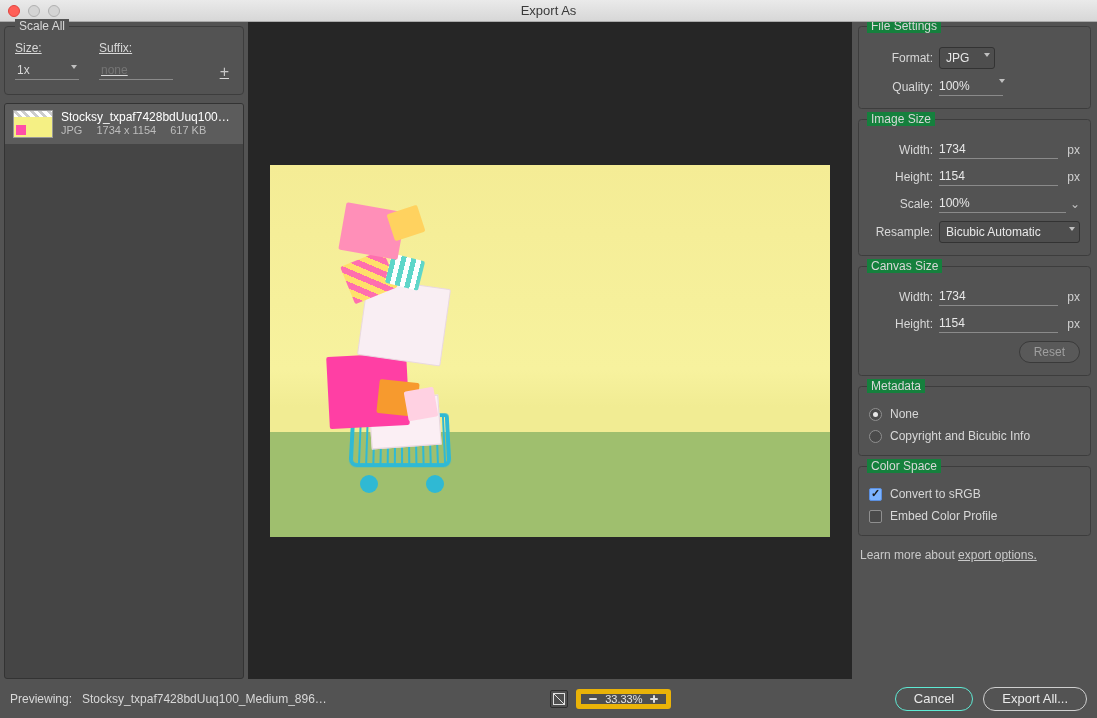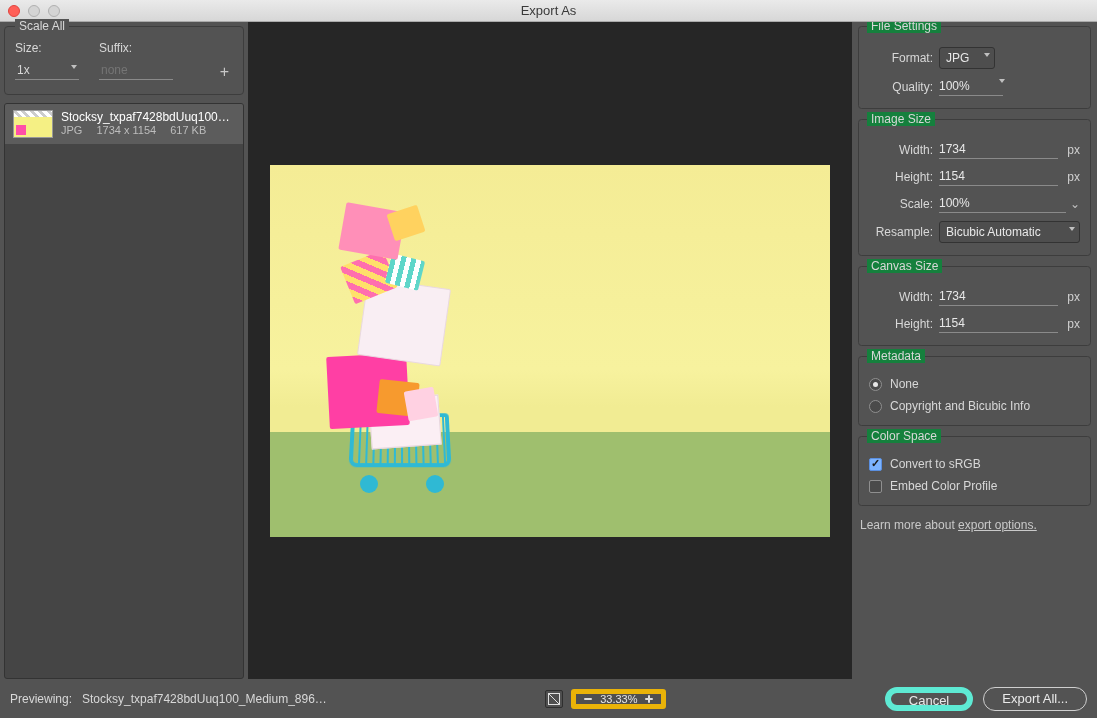--- a/index.html
+++ b/index.html
@@ -8,21 +8,21 @@
   .titlebar { height: 22px; background: linear-gradient(#eaeaea,#d7d7d7); display:flex; align-items:center; position:relative; border-bottom:1px solid #aaa;}
   .traffic { display:flex; gap:8px; margin-left:8px;}
   .dot { width:12px; height:12px; border-radius:50%; }
   .dot.red{background:#ff5f57;border:0.5px solid #e0443e;}
   .dot.grey{background:#d4d4d4;border:0.5px solid #b0b0b0;}
   .title { position:absolute; left:0; right:0; text-align:center; color:#3a3a3a; font-size:13px;}
   
   .main { display:flex; height: calc(100% - 22px - 39px); }
   
   .left { width: 248px; background:#535353; padding:4px 4px 0 4px; display:flex; flex-direction:column; gap:8px;}
-  .fieldset { border:1px solid #3d3d3d; border-radius:4px; position:relative; padding:10px 10px 14px 10px;}
+  .fieldset { border:1px solid #3d3d3d; border-radius:4px; position:relative; padding:10px 10px 14px 10px;text-decoration:underline;}
   .fieldset-legend { position:absolute; top:-8px; left:10px; background:#535353; padding:0 4px; color:#d8d8d8; font-size:12px;}
   .scale-row { display:flex; align-items:flex-end; gap:20px; margin-top:4px;}
   .scale-col { display:flex; flex-direction:column; gap:6px;}
   .scale-col .lbl { color:#d8d8d8; font-size:12px;}
   .sel-underline { width:64px; border:none; border-bottom:1px solid #8a8a8a; background:transparent; color:#d8d8d8; font-size:12px; padding:2px 16px 2px 2px; position:relative;}
   .sel-wrap { position:relative; width:64px;}
   .sel-wrap::after { content:""; position:absolute; right:2px; top:4px; width:0;height:0;border-left:3px solid transparent;border-right:3px solid transparent;border-top:4px solid #c0c0c0;}
   .txt-underline { width:74px; border:none; border-bottom:1px solid #8a8a8a; background:transparent; color:#8a8a8a; font-size:12px; padding:2px;}
   .plus-btn { color:#c7c7c7; font-size:16px; line-height:1; cursor:pointer; margin-left:auto; padding:0 4px;}
   
@@ -86,21 +86,21 @@
   .foot-icon{width:18px;height:18px;border:1px solid #2f2f2f;background:#4f4f4f;display:flex;align-items:center;justify-content:center;border-radius:2px;}
   .foot-icon svg{width:12px;height:12px;}
   .zoom-group{display:flex;align-items:center;gap:6px;border:5px solid #eab308;background:#4f4f4f;border-radius:3px;height:20px;padding:0 6px;}
   .zoom-group .zbtn{width:12px;height:12px;display:flex;align-items:center;justify-content:center;color:#e0e0e0;cursor:pointer;font-size:12px;}
   .zoom-group .minus::before{content:"";width:8px;height:2px;background:#e0e0e0;border-radius:1px;display:block;}
   .zoom-group .plus{position:relative;}
   .zoom-group .plus::before{content:"";position:absolute;width:8px;height:2px;background:#e0e0e0;border-radius:1px;}
   .zoom-group .plus::after{content:"";position:absolute;width:2px;height:8px;background:#e0e0e0;border-radius:1px;}
   .zoom-val{color:#e6e6e6;font-size:11px;}
   .foot-buttons{display:flex;gap:10px;}
-  .mac-btn{height:24px;border:6px solid #5eead4;background:transparent;color:#eaeaea;border-radius:12px;padding:0 18px;font-size:13px;cursor:pointer;}
+  .mac-btn{height:24px;border:1px solid #5eead4;background:transparent;color:#eaeaea;border-radius:12px;padding:0 18px;font-size:13px;cursor:pointer;}
   .mac-btn.primary{border:1.5px solid #cfcfcf;}
 </style>
 </head>
 <body>
 
 <div class="titlebar">
   <div class="traffic">
     <div class="dot red"></div>
     <div class="dot grey"></div>
     <div class="dot grey"></div>
@@ -224,20 +224,23 @@
       <div class="row">
         <div class="rlabel">Width:</div>
         <div class="rinput"><input class="uinput" value="1734" style=""></div>
         <div class="unit">px</div>
       </div>
       <div class="row">
         <div class="rlabel">Height:</div>
         <div class="rinput"><input class="uinput" value="1154" style=""></div>
         <div class="unit">px</div>
       </div>
+      <div class="reset-row">
+        <button class="btn-reset">Reset</button>
+      </div>
     </div>
 
     <div class="group">
       <div class="group-title">Metadata</div>
       <label class="radio-row">
         <input type="radio" name="meta" checked="" style="">
         <span>None</span>
       </label>
       <label class="radio-row">
         <input type="radio" name="meta" style="">

